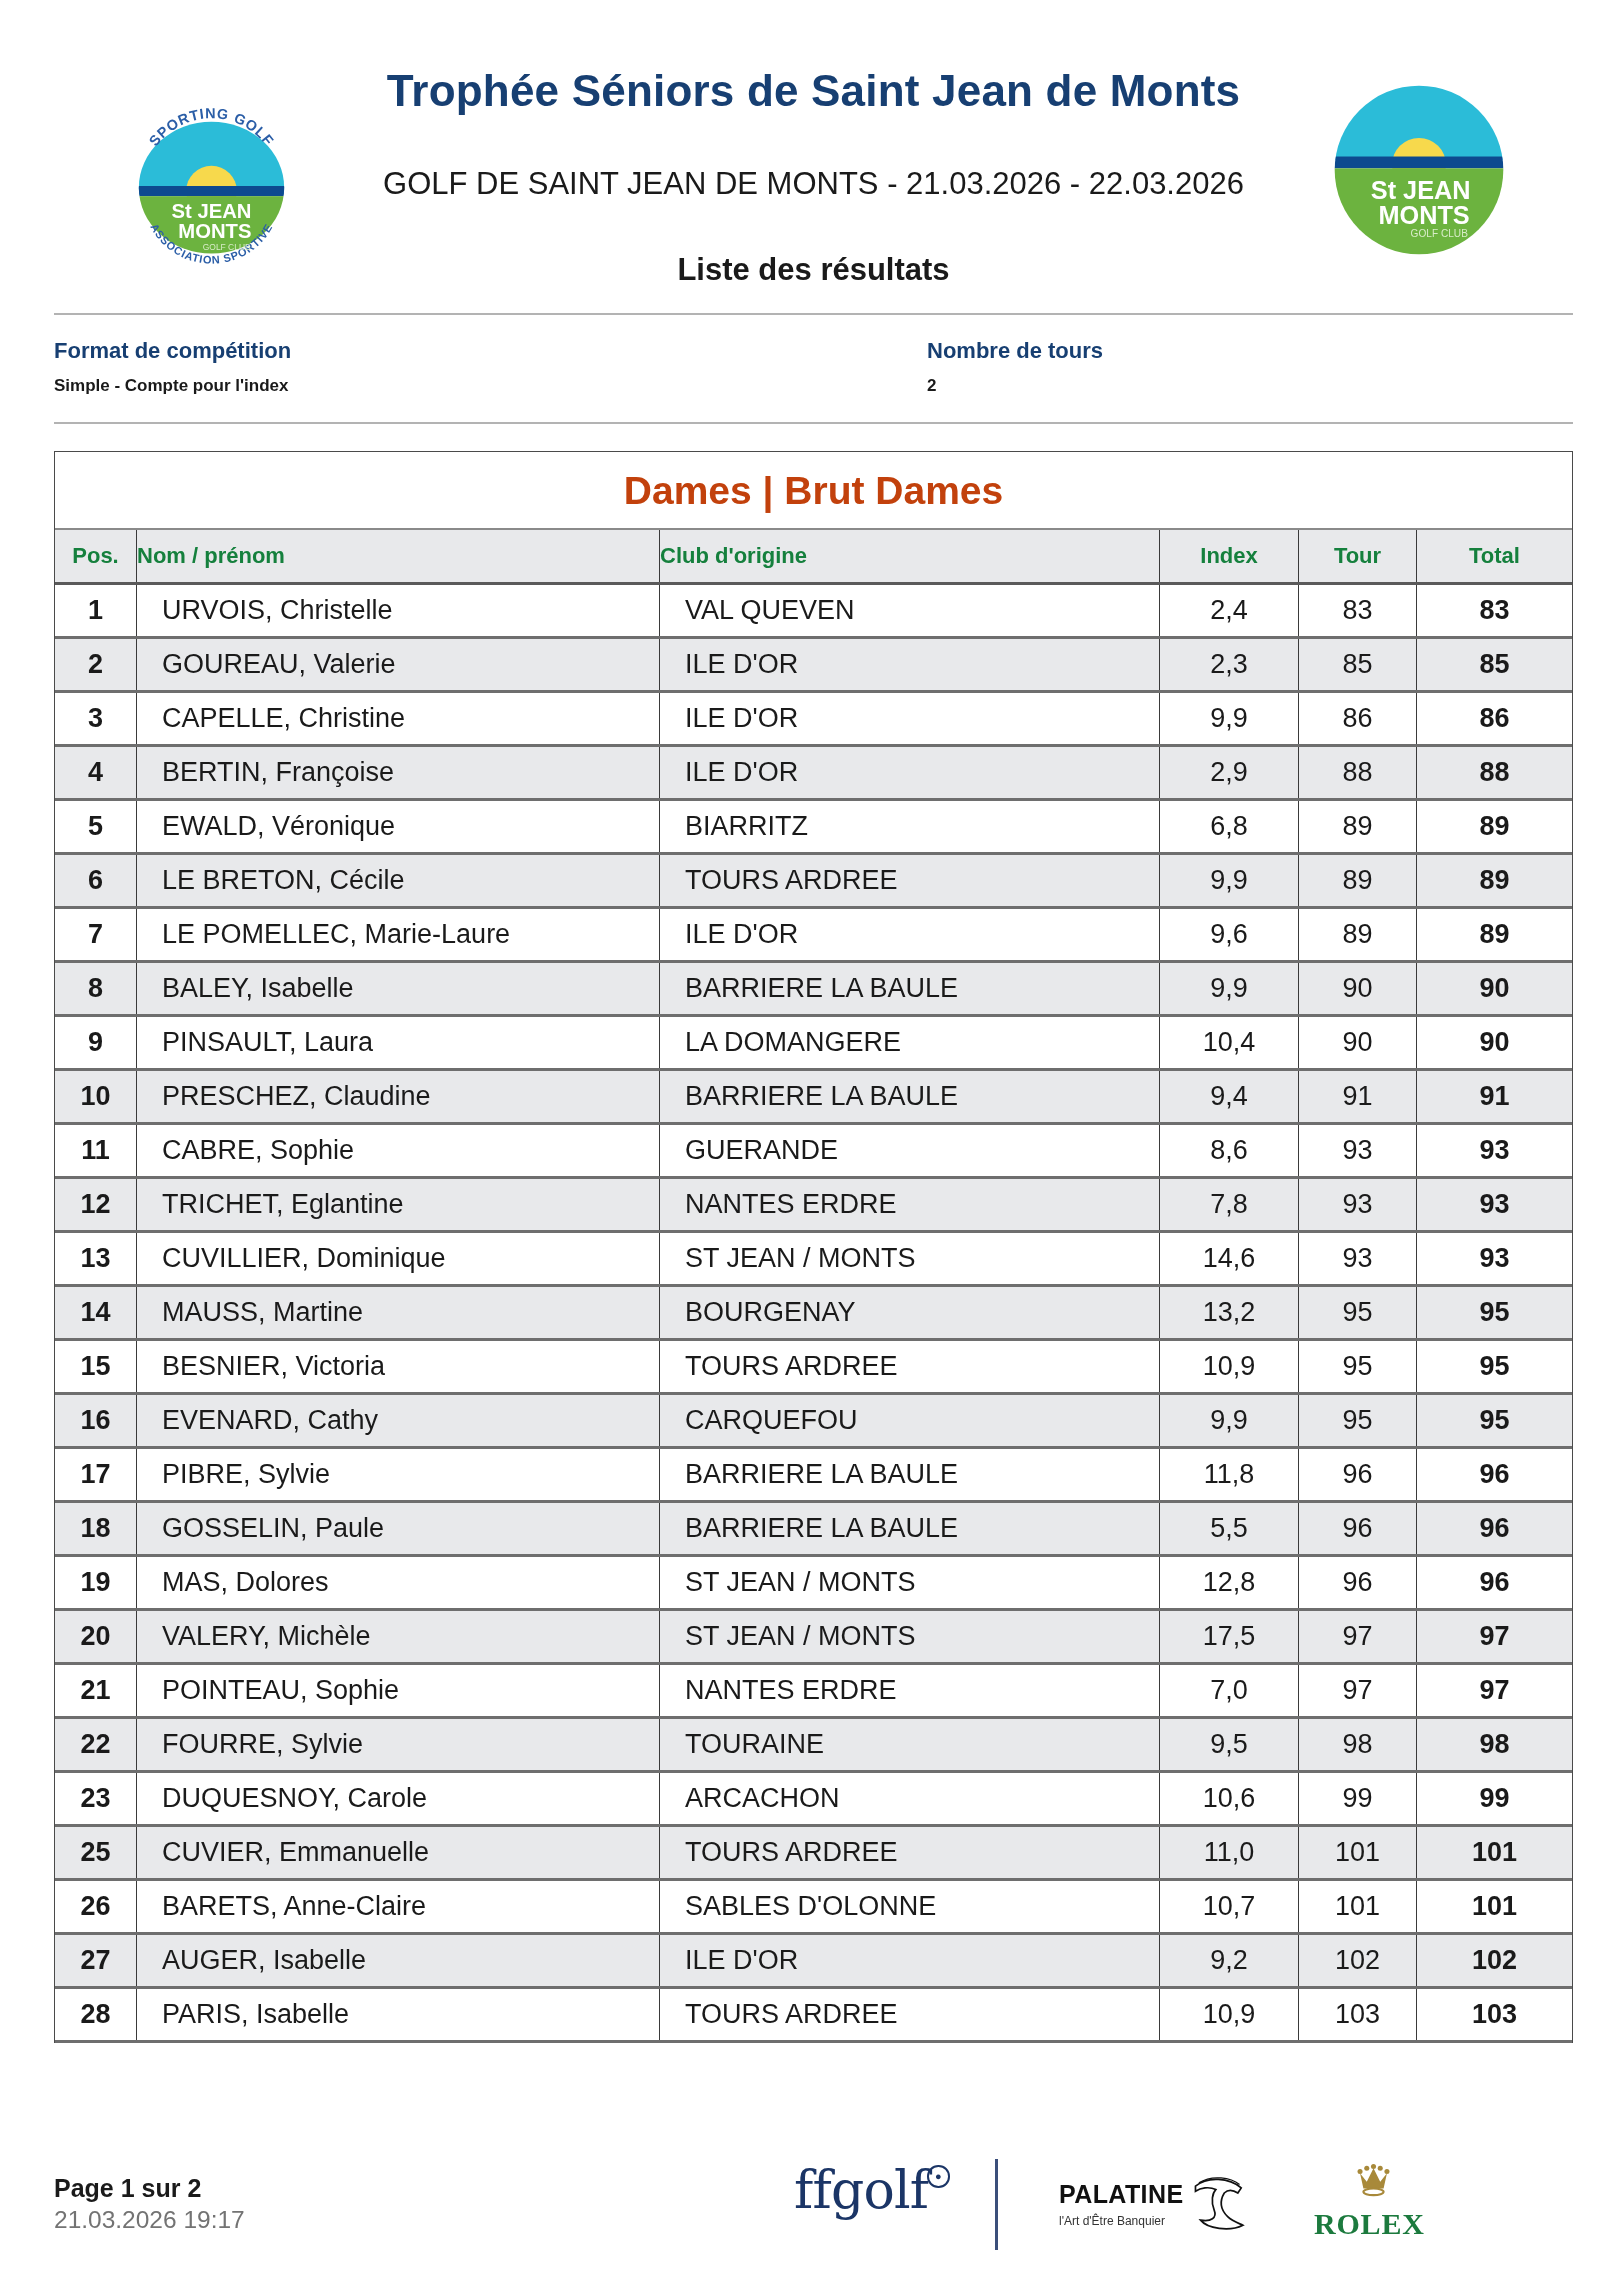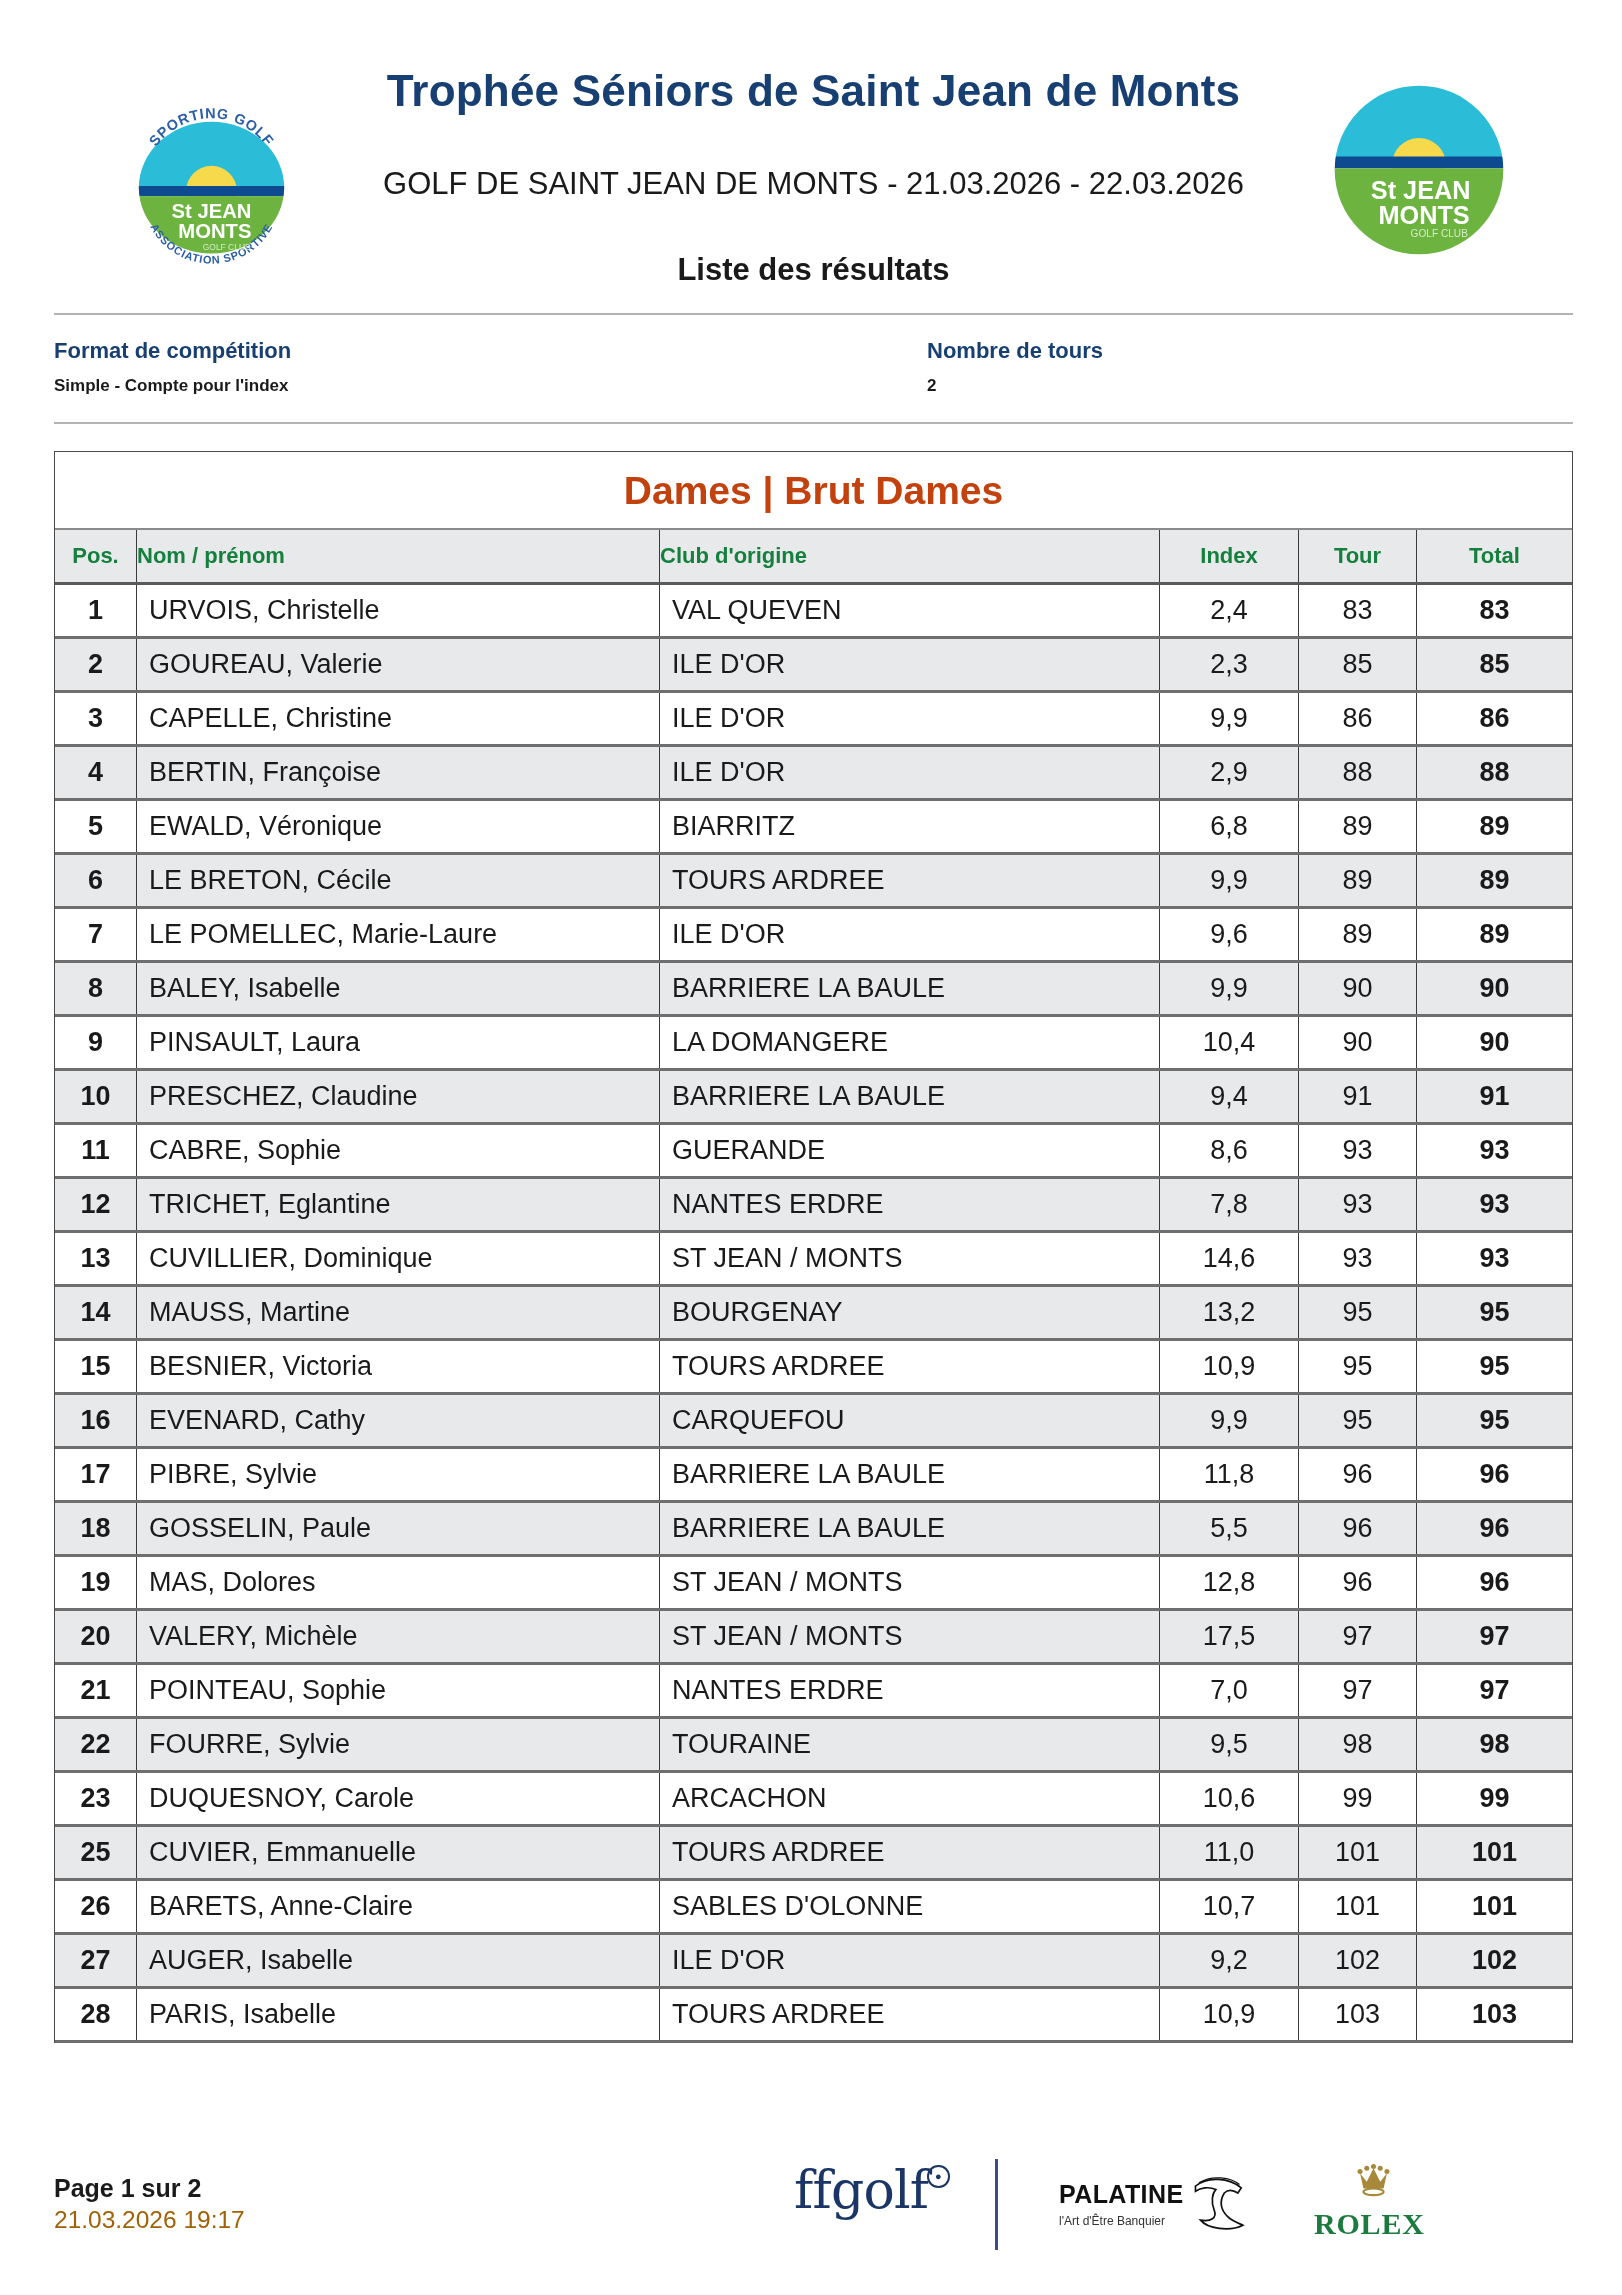--- a/index.html
+++ b/index.html
@@ -30,27 +30,27 @@
   th:first-child, td:first-child { border-left: none; }
   thead th { background: #e8e9eb; height: 52px; font-size: 22px; font-weight: bold; color: #15803d; border-bottom: 3.4px solid #5a5a5a; }
   tbody td { height: 51px; font-size: 27px; color: #1a1a1a; border-bottom: 3.4px solid #6e6e6e; }
   tbody tr:nth-child(even) td { background: #e8e9eb; }
   .c-pos { width: 81px; text-align: center; font-weight: bold; }
   .c-name { width: 522px; text-align: left; }
   .c-club { width: 499px; text-align: left; }
   .c-index { width: 138px; text-align: center; }
   .c-tour { width: 117px; text-align: center; }
   .c-total { text-align: center; font-weight: bold; }
-  td.c-name, td.c-club { padding-left: 12px; }
+  td.c-name, td.c-club { padding-left: 25px; }
   th.c-name, th.c-club { }
   th.c-index, th.c-tour, th.c-total { text-align: center; }
 
   
   .page-num { left: 54px; top: 2174px; font-size: 25px; font-weight: bold; color: #1a1a1a; }
-  .page-date { left: 54px; top: 2206px; font-size: 24.5px; color: #a16207; }
+  .page-date { left: 54px; top: 2206px; font-size: 24.5px; color: #737373; }
   .ffgolf { left: 794px; top: 2160px; font-family: "DejaVu Serif", "Liberation Serif", serif; font-size: 52px; color: #1b3566; letter-spacing: -0.8px; }
   .ffgolf-mark { left: 927px; top: 2165px; width: 18.6px; height: 18.6px; border: 2.5px solid #1b3566; border-radius: 50%; font-size: 11px; color: #1b3566; text-align: center; line-height: 18.6px; }
   .sponsor-sep { left: 995px; top: 2159px; width: 2.5px; height: 91px; background: #3b4f7a; }
   .palatine { left: 1059px; top: 2180px; font-size: 25px; font-weight: bold; color: #111; letter-spacing: 0.4px; }
   .palatine-tag { left: 1059px; top: 2214px; font-size: 12px; color: #333; }
   .horse { left: 1187px; top: 2176px; width: 61px; height: 56px; }
   .rolex-crown { left: 1355px; top: 2163px; width: 37px; height: 34px; }
   .rolex { left: 1314px; top: 2207px; font-family: "Liberation Serif", "DejaVu Serif", serif; font-size: 30px; font-weight: bold; color: #1c7a3e; letter-spacing: 0.8px; }
 </style>
 </head>

